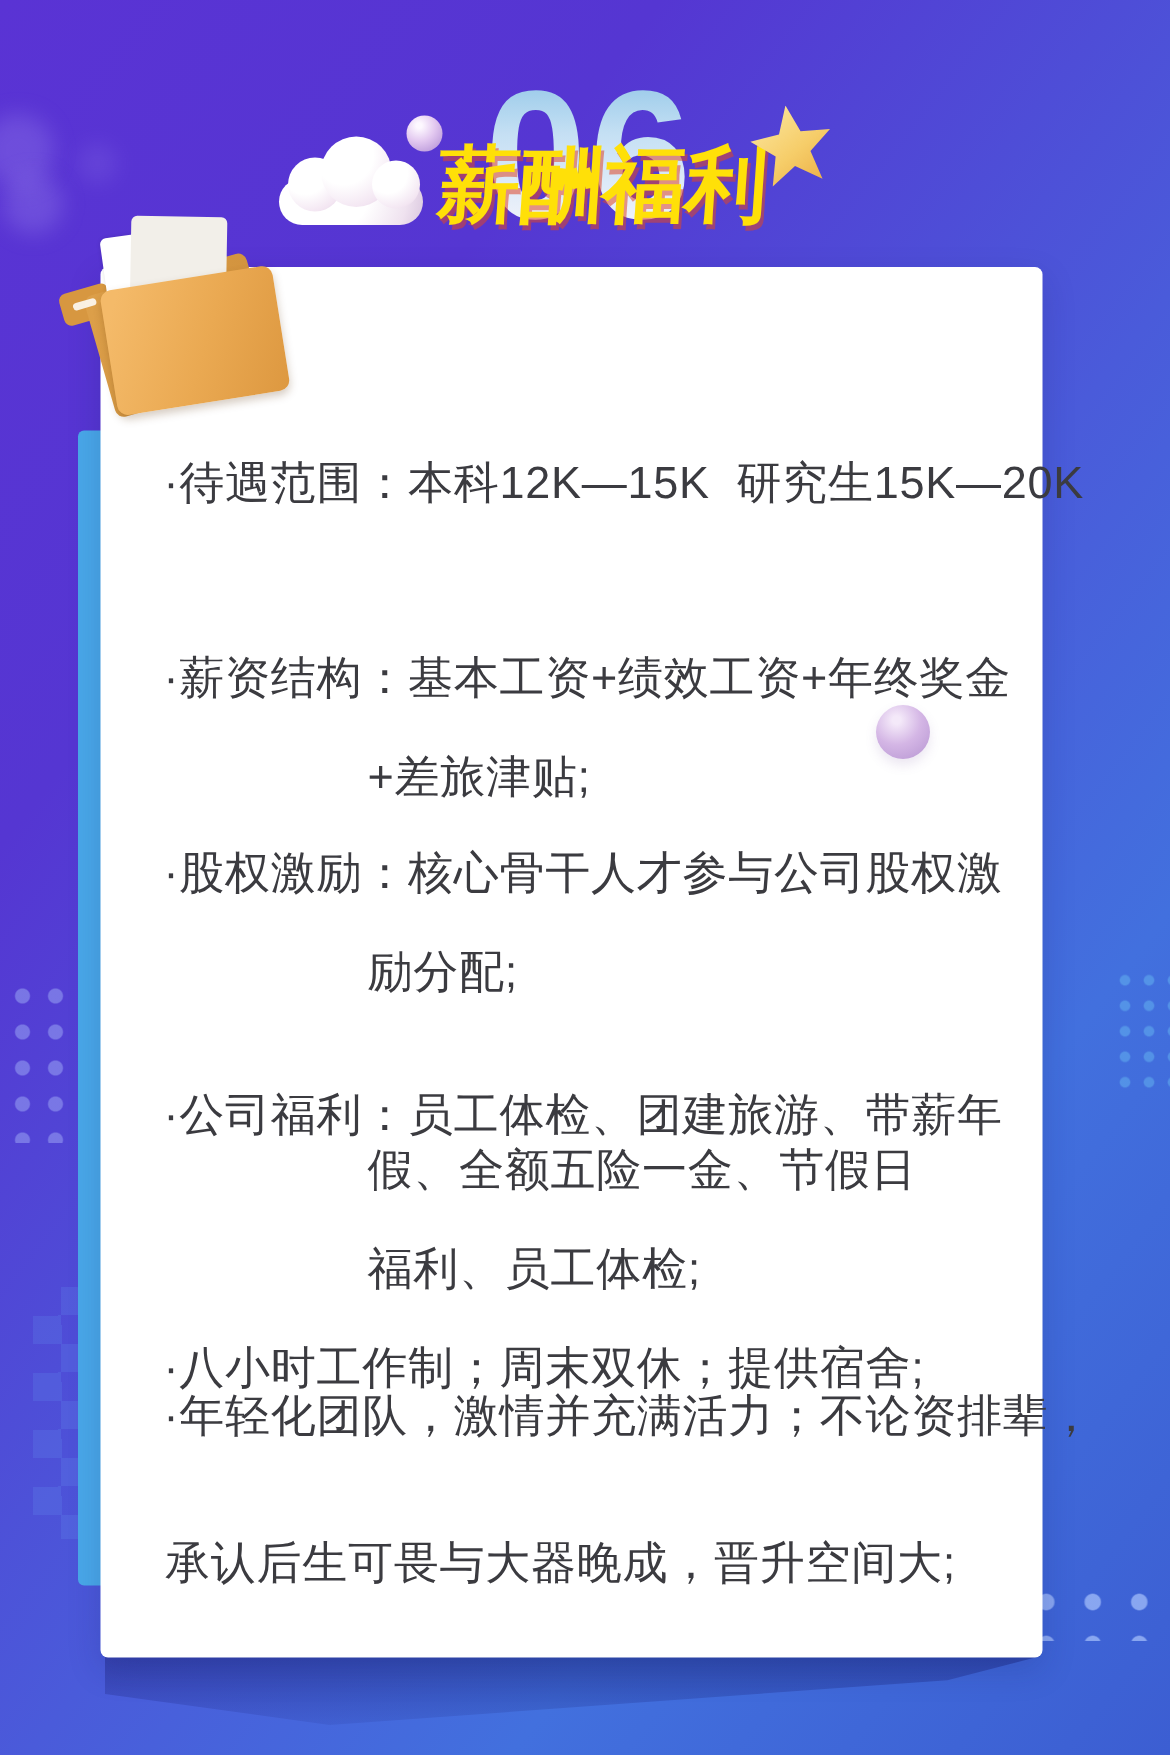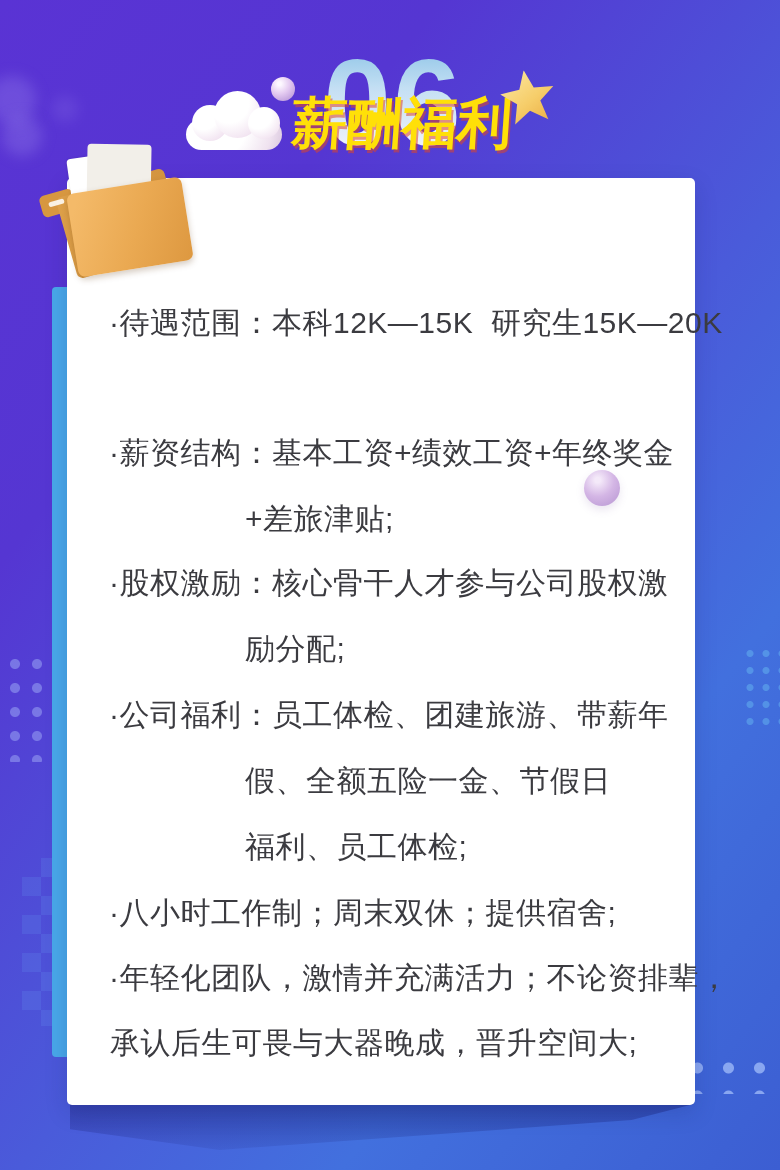--- a/index.html
+++ b/index.html
@@ -122,20 +122,20 @@
       <span class="slot"></span>
   </div>
 
   <span class="sphere-lg"></span>
 
   <div class="bline ind-bullet" style="top:303px">·待遇范围：本科12K—15K  研究生15K—20K</div>
   <div class="bline ind-bullet" style="top:433px">·薪资结构：基本工资+绩效工资+年终奖金</div>
   <div class="bline ind-cont" style="top:499px">+差旅津贴;</div>
   <div class="bline ind-bullet" style="top:563px">·股权激励：核心骨干人才参与公司股权激</div>
   <div class="bline ind-cont" style="top:629px">励分配;</div>
-  <div class="bline ind-bullet" style="top:695px">·公司福利：员工体检、团建旅游、带薪年</div>
+  <div class="bline ind-bullet" style="top:724px">·公司福利：员工体检、团建旅游、带薪年</div>
   <div class="bline ind-cont" style="top:761px">假、全额五险一金、节假日</div>
   <div class="bline ind-cont" style="top:827px">福利、员工体检;</div>
   <div class="bline ind-bullet" style="top:893px">·八小时工作制；周末双休；提供宿舍;</div>
-  <div class="bline ind-bullet" style="top:958px">·年轻化团队，激情并充满活力；不论资排辈，</div>
+  <div class="bline ind-bullet" style="top:925px">·年轻化团队，激情并充满活力；不论资排辈，</div>
   <div class="bline ind-cont2" style="top:1023px">承认后生可畏与大器晚成，晋升空间大;</div>
 
 </div>
 
 </body></html>

